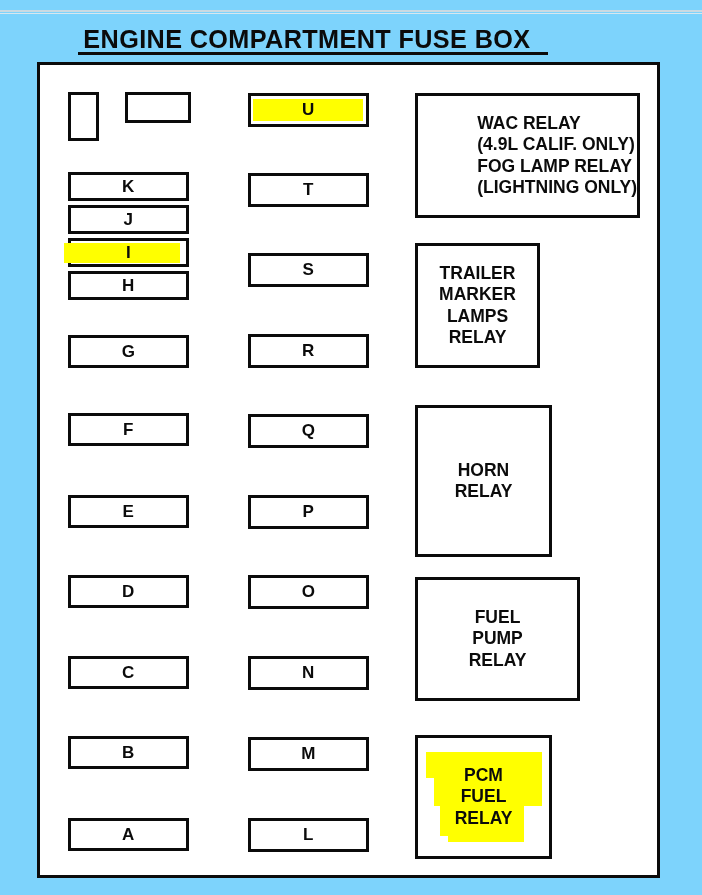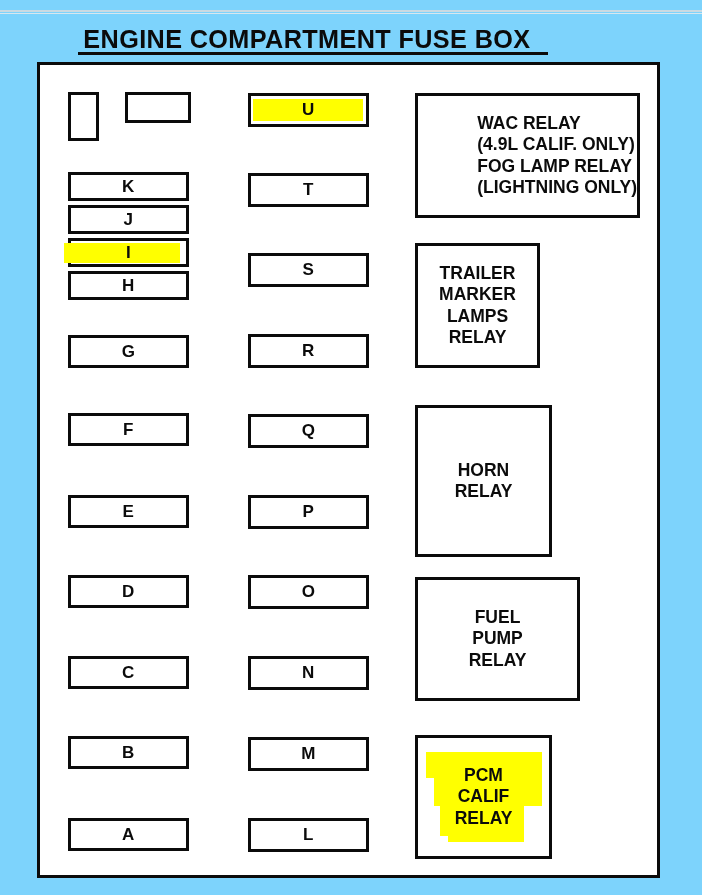--- a/index.html
+++ b/index.html
@@ -256,18 +256,18 @@
 RELAY</span>
     </div>
 
     <div class="slot relay center" style="left:375px; top:670px; width:137px; height:124px;">
 
       <span class="hl" style="left:8px; top:14px; width:116px; height:26px;"></span>
       <span class="hl" style="left:16px; top:36px; width:108px; height:32px;"></span>
       <span class="hl" style="left:22px; top:62px; width:84px; height:36px;"></span>
       <span class="hl" style="left:30px; top:86px; width:76px; height:18px;"></span>
       <span class="rtext">PCM
-CALIF
+FUEL
 RELAY</span>
     </div>
 
   </div>
 </div>
 
 </body></html>

